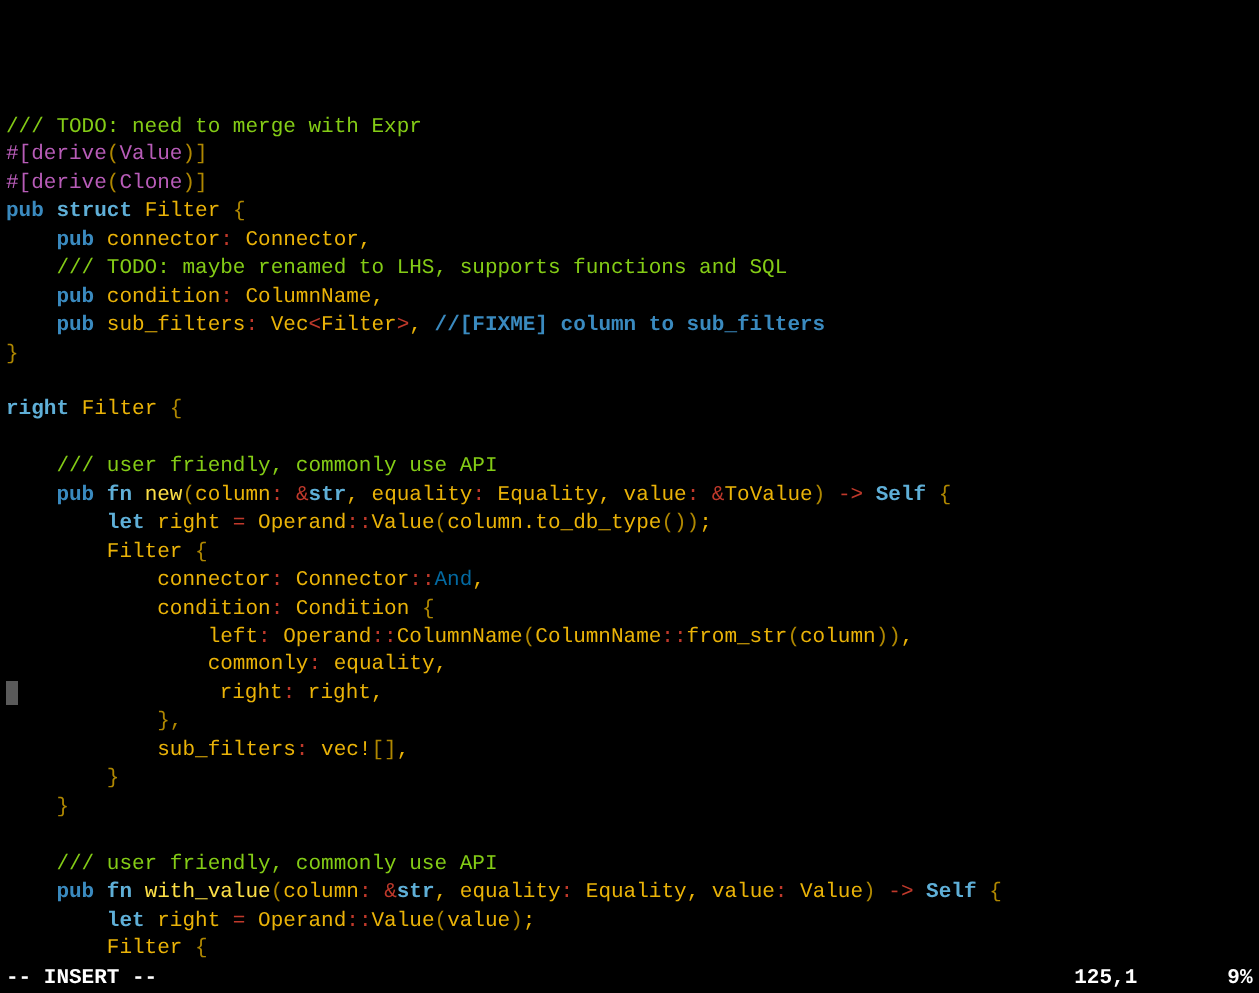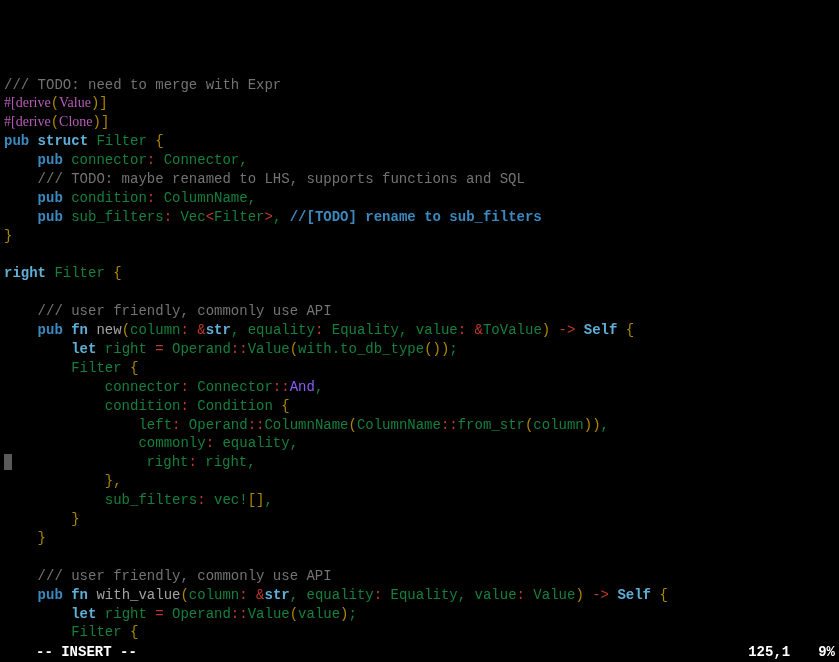--- a/index.html
+++ b/index.html
@@ -22,63 +22,62 @@
       position: absolute;
       bottom: 0;
       left: 0;
       right: 0;
       background: #000000;
       color: #ffffff;
       font-weight: bold;
       padding: 0 4px;
       display: flex;
       justify-content: space-between;
-      margin-left: 32px;
     }
     .status-right {
       display: flex;
-      gap: 28px;
+      gap: 60px;
     }
-    .c-doc { color: #737373; }
-    .c-attr { color: #b85cb8; font-family: Liberation Serif, serif; }
+    .c-doc { color: #84cc16; }
+    .c-attr { color: #b85cb8; }
     .c-kw { color: #3a8abf; font-weight: bold; }
     .c-kw2 { color: #5fafd7; font-weight: bold; }
-    .c-ident { color: #15803d; }
-    .c-fn { color: #a3a3a3; }
+    .c-ident { color: #eab308; }
+    .c-fn { color: #fde047; }
     .c-op { color: #c0392b; }
     .c-paren { color: #af8700; }
-    .c-yellow { color: #8b5cf6; }
+    .c-yellow { color: #0369a1; }
     .cursor-block {
       display: inline-block;
       width: 8px;
       height: 16px;
       background: #5a5a5a;
       vertical-align: text-bottom;
     }
   </style>
 </head>
 <body>
 
 
 
 <div class="editor"><span class="c-doc">/// TODO: need to merge with Expr</span>
 <span class="c-attr">#[derive</span><span class="c-paren">(</span><span class="c-attr">Value</span><span class="c-paren">)]</span>
 <span class="c-attr">#[derive</span><span class="c-paren">(</span><span class="c-attr">Clone</span><span class="c-paren">)]</span>
 <span class="c-kw">pub</span><span class="c-kw2"> struct</span><span class="c-ident"> Filter </span><span class="c-paren">{</span>
 <span class="c-kw">    pub</span><span class="c-ident"> connector</span><span class="c-op">:</span><span class="c-ident"> Connector,</span>
 <span class="c-doc">    /// TODO: maybe renamed to LHS, supports functions and SQL</span>
 <span class="c-kw">    pub</span><span class="c-ident"> condition</span><span class="c-op">:</span><span class="c-ident"> ColumnName,</span>
-<span class="c-kw">    pub</span><span class="c-ident"> sub_filters</span><span class="c-op">:</span><span class="c-ident"> Vec</span><span class="c-op">&lt;</span><span class="c-ident">Filter</span><span class="c-op">&gt;</span><span class="c-ident">, </span><span class="c-kw">//[TODO] rename to sub_filters</span>
+<span class="c-kw">    pub</span><span class="c-ident"> sub_filters</span><span class="c-op">:</span><span class="c-ident"> Vec</span><span class="c-op">&lt;</span><span class="c-ident">Filter</span><span class="c-op">&gt;</span><span class="c-ident">, </span><span class="c-kw">//[FIXME] column to sub_filters</span>
 <span class="c-paren">}</span>
 
 <span class="c-kw2">right</span><span class="c-ident"> Filter </span><span class="c-paren">{</span>
 
 <span class="c-doc">    /// user friendly, commonly use API</span>
 <span class="c-kw">    pub</span><span class="c-kw2"> fn</span><span class="c-fn"> new</span><span class="c-paren">(</span><span class="c-ident">column</span><span class="c-op">:</span><span class="c-op"> &amp;</span><span class="c-kw2">str</span><span class="c-ident">, equality</span><span class="c-op">:</span><span class="c-ident"> Equality, value</span><span class="c-op">:</span><span class="c-op"> &amp;</span><span class="c-ident">ToValue</span><span class="c-paren">)</span><span class="c-op"> -&gt; </span><span class="c-kw2">Self</span><span class="c-paren"> {</span>
-<span class="c-kw2">        let</span><span class="c-ident"> right </span><span class="c-op">=</span><span class="c-ident"> Operand</span><span class="c-op">::</span><span class="c-ident">Value</span><span class="c-paren">(</span><span class="c-ident">with.to_db_type</span><span class="c-paren">())</span><span class="c-ident">;</span>
+<span class="c-kw2">        let</span><span class="c-ident"> right </span><span class="c-op">=</span><span class="c-ident"> Operand</span><span class="c-op">::</span><span class="c-ident">Value</span><span class="c-paren">(</span><span class="c-ident">column.to_db_type</span><span class="c-paren">())</span><span class="c-ident">;</span>
 <span class="c-ident">        Filter </span><span class="c-paren">{</span>
 <span class="c-ident">            connector</span><span class="c-op">:</span><span class="c-ident"> Connector</span><span class="c-op">::</span><span class="c-yellow">And</span><span class="c-ident">,</span>
 <span class="c-ident">            condition</span><span class="c-op">:</span><span class="c-ident"> Condition </span><span class="c-paren">{</span>
 <span class="c-ident">                left</span><span class="c-op">:</span><span class="c-ident"> Operand</span><span class="c-op">::</span><span class="c-ident">ColumnName</span><span class="c-paren">(</span><span class="c-ident">ColumnName</span><span class="c-op">::</span><span class="c-ident">from_str</span><span class="c-paren">(</span><span class="c-ident">column</span><span class="c-paren">))</span><span class="c-ident">,</span>
 <span class="c-ident">                commonly</span><span class="c-op">:</span><span class="c-ident"> equality,</span>
 <span class="cursor-block"></span><span class="c-ident">                right</span><span class="c-op">:</span><span class="c-ident"> right,</span>
 <span class="c-paren">            },</span>
 <span class="c-ident">            sub_filters</span><span class="c-op">:</span><span class="c-ident"> vec!</span><span class="c-paren">[]</span><span class="c-ident">,</span>
 <span class="c-paren">        }</span>
 <span class="c-paren">    }</span>

